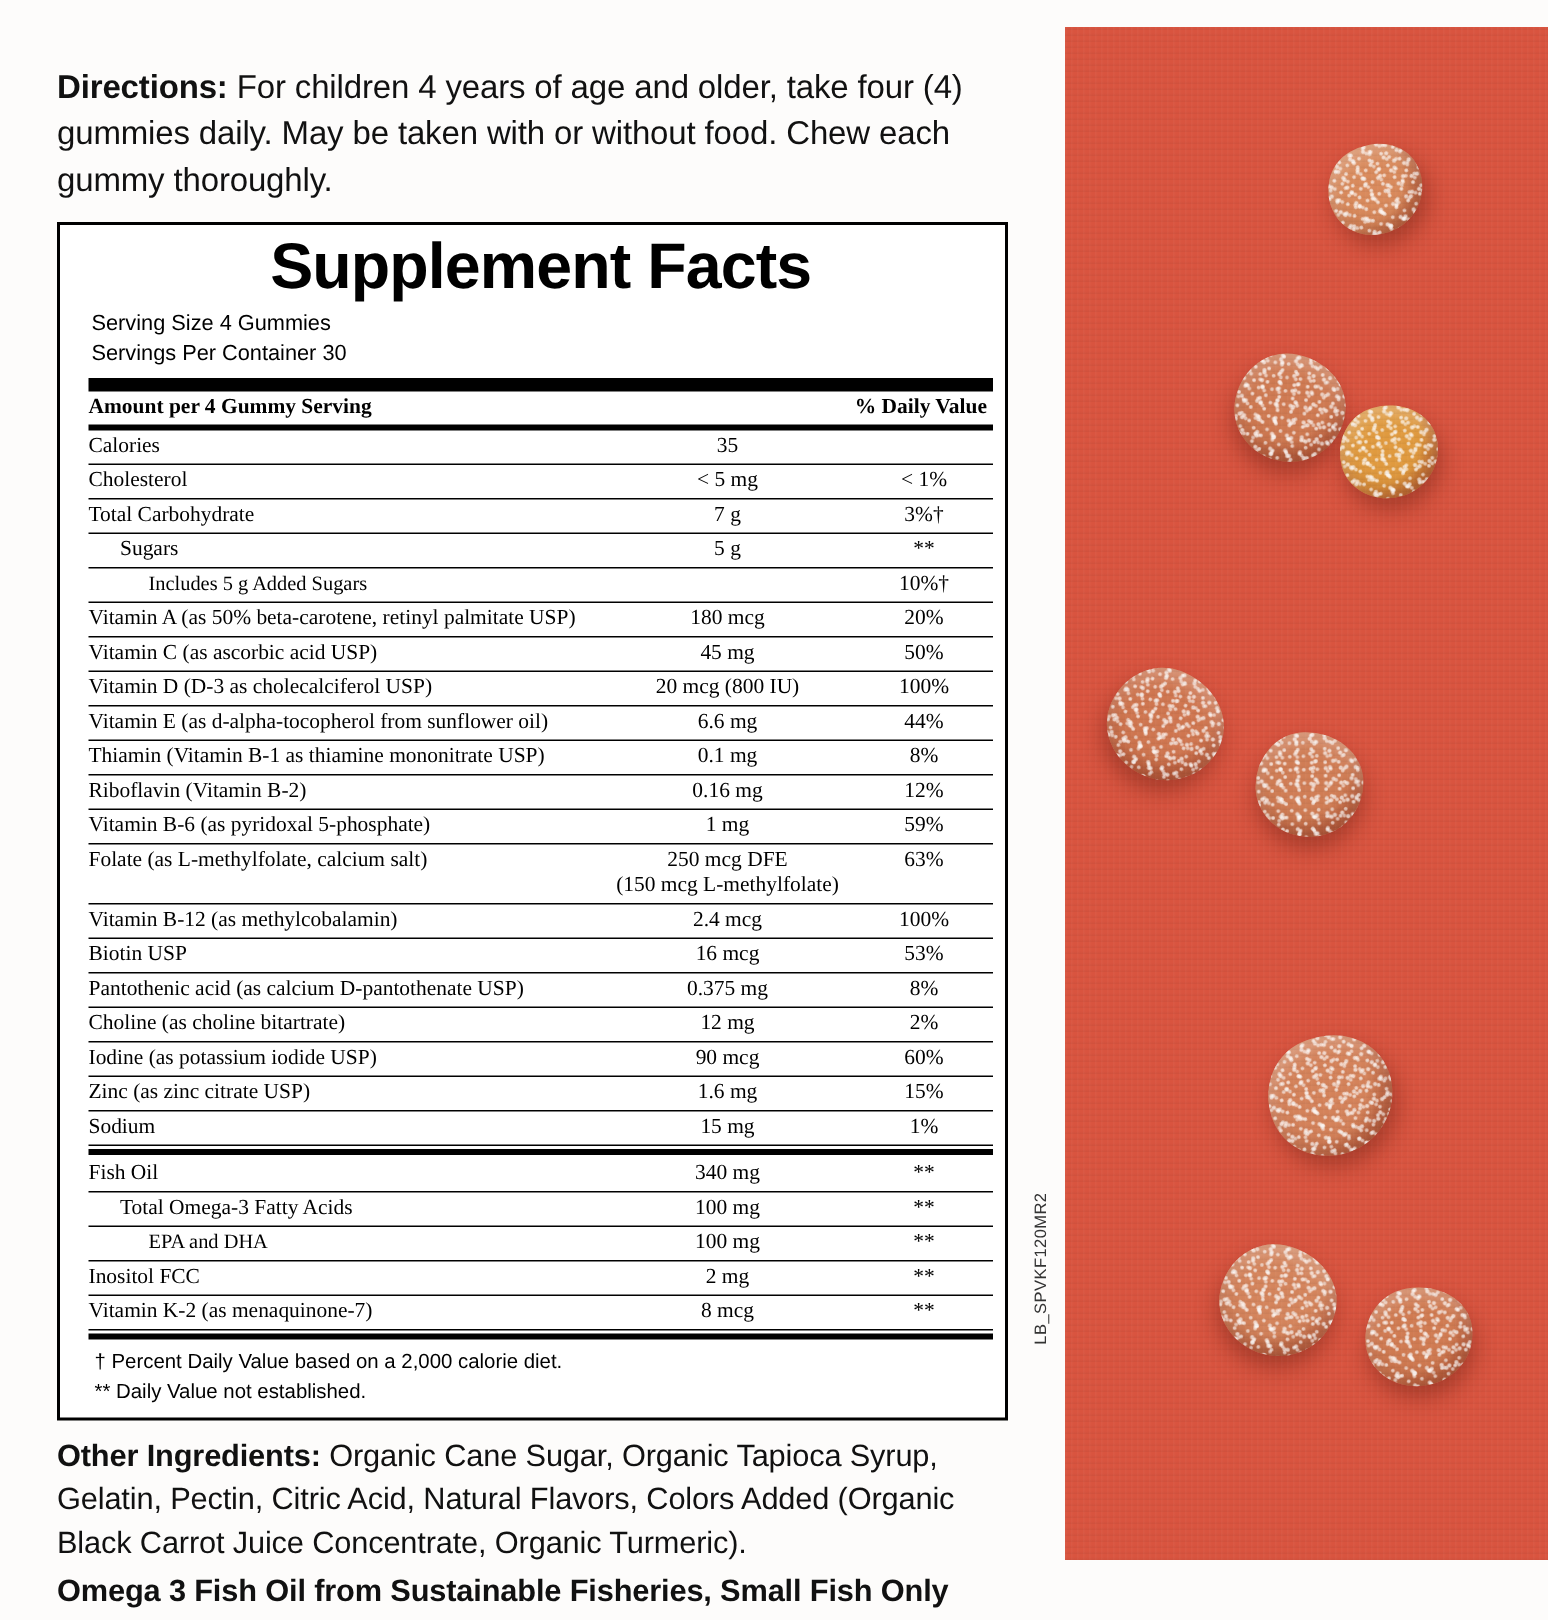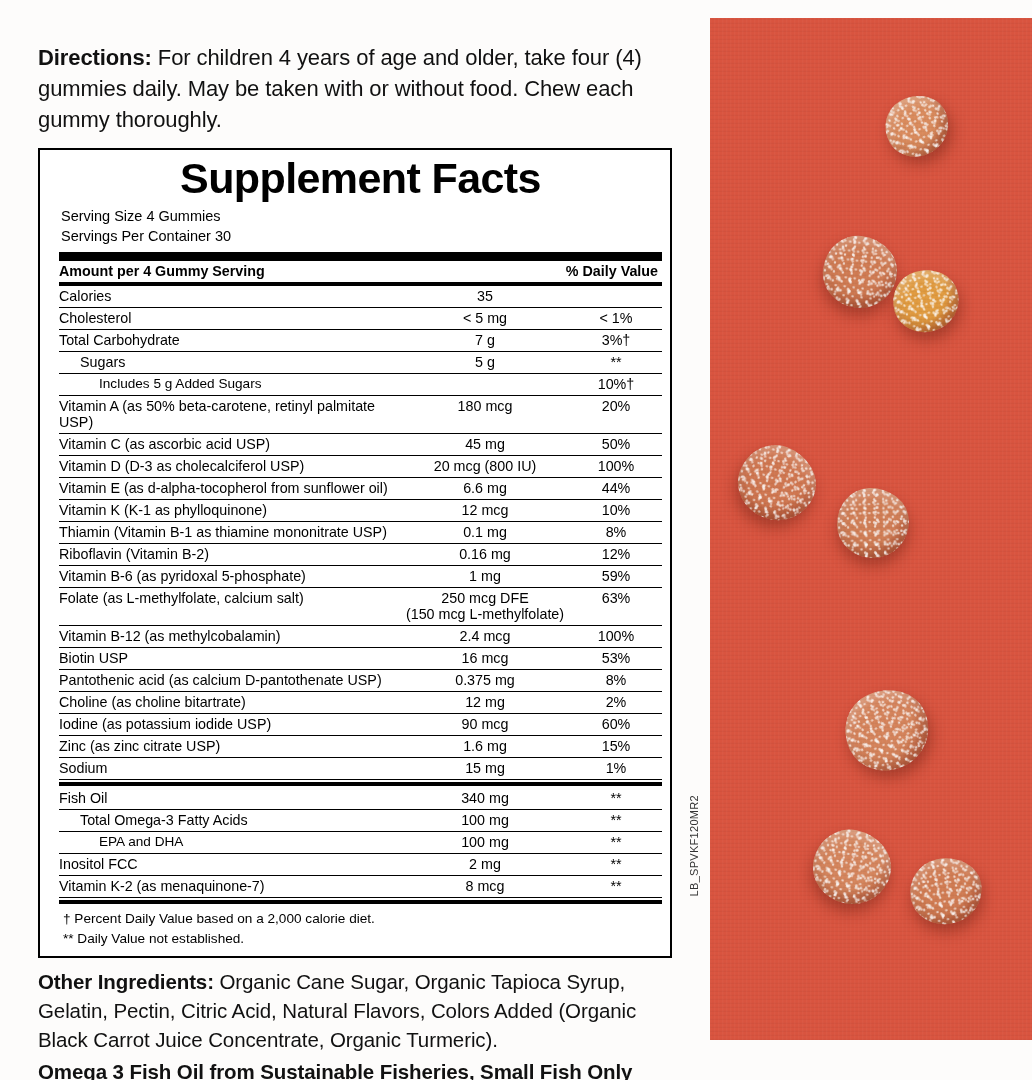--- a/index.html
+++ b/index.html
@@ -57,20 +57,21 @@
     color: #000;
     padding-left: 2px;
   }
   .rule-thick { height: 9px; background: #000; margin: 5px 0 0 0; }
 
   table.sf {
     width: 100%;
     border-collapse: collapse;
     font-size: 14.3px;
     color: #000;
+    font-family: Liberation Serif, serif;
   }
   table.sf td {
     padding: 2.5px 0 2.5px 0;
     vertical-align: top;
     border-bottom: 1px solid #000;
   }
   table.sf tr.no-line td { border-bottom: none; }
   td.nm  { text-align: left; padding-left: 3px; }
   td.amt { text-align: center; width: 170px; }
   td.dv  { text-align: center; width: 92px; }
@@ -221,25 +222,20 @@
               <td class="nm">Vitamin D (D-3 as cholecalciferol USP)</td>
               <td class="amt">20 mcg (800 IU)</td>
               <td class="dv">100%</td>
             </tr>
             <tr>
               <td class="nm">Vitamin E (as d-alpha-tocopherol from sunflower oil)</td>
               <td class="amt">6.6 mg</td>
               <td class="dv">44%</td>
             </tr>
             <tr>
-              <td class="nm">Vitamin K (K-1 as phylloquinone)</td>
-              <td class="amt">12 mcg</td>
-              <td class="dv">10%</td>
-            </tr>
-            <tr>
               <td class="nm">Thiamin (Vitamin B-1 as thiamine mononitrate USP)</td>
               <td class="amt">0.1 mg</td>
               <td class="dv">8%</td>
             </tr>
             <tr>
               <td class="nm">Riboflavin (Vitamin B-2)</td>
               <td class="amt">0.16 mg</td>
               <td class="dv">12%</td>
             </tr>
             <tr>

